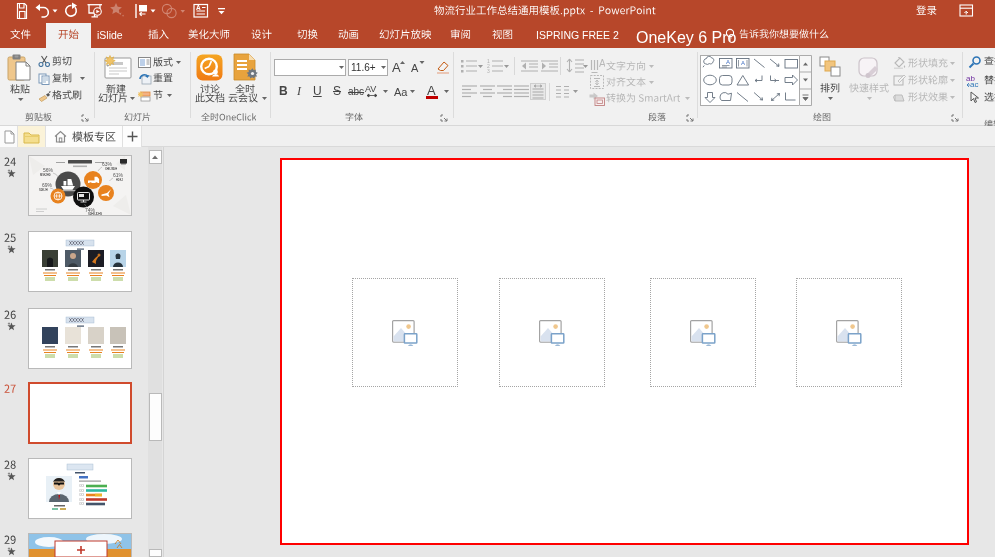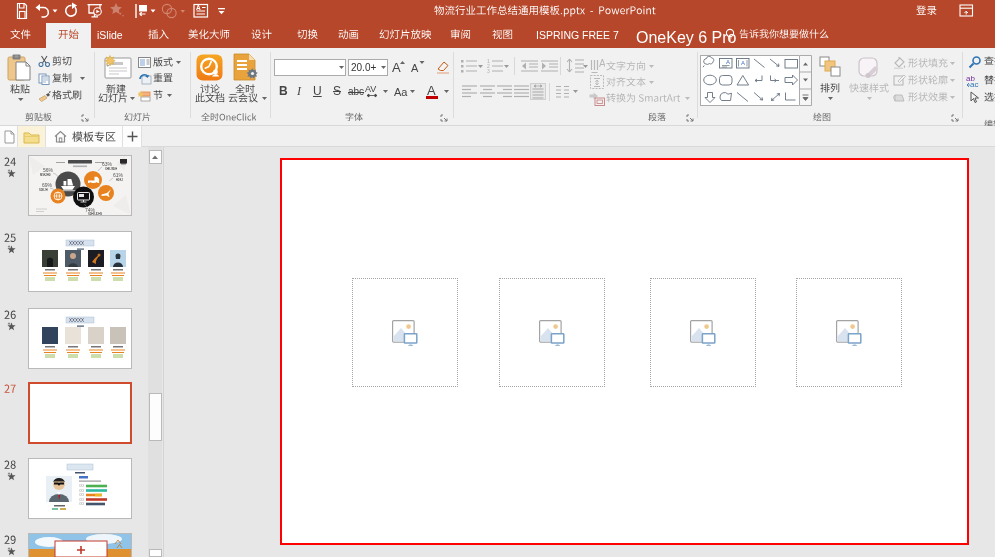--- a/index.html
+++ b/index.html
@@ -115,21 +115,21 @@
       <svg width="21" height="16" viewBox="0 0 21 16" style="display:block">
         <path transform="translate(0,12.2)" d="M4.50 -8.67C4.67 -8.38 4.85 -8.00 4.98 -7.70H0.87V-5.97H1.66V-6.94H8.81V-5.97H9.63V-7.70H5.71L5.88 -7.75C5.78 -8.05 5.52 -8.54 5.31 -8.89ZM2.28 -3.05H4.83V-1.86H2.28ZM2.28 -3.73V-4.88H4.83V-3.73ZM8.19 -3.05V-1.86H5.65V-3.05ZM8.19 -3.73H5.65V-4.88H8.19ZM4.83 -6.59V-5.58H1.52V-0.57H2.28V-1.16H4.83V0.82H5.65V-1.16H8.19V-0.62H8.98V-5.58H5.65V-6.59Z M14.13 -4.67H17.29V-3.42H14.13ZM11.46 -6.46V0.84H12.22V-6.46ZM11.61 -8.31C12.07 -7.86 12.59 -7.26 12.83 -6.85L13.47 -7.29C13.22 -7.69 12.67 -8.27 12.21 -8.69ZM13.82 -6.71C14.16 -6.29 14.51 -5.71 14.66 -5.31H13.42V-2.77H14.60C14.44 -1.68 14.05 -0.90 12.77 -0.45C12.93 -0.33 13.14 -0.04 13.21 0.14C14.66 -0.45 15.12 -1.41 15.30 -2.77H16.09V-1.03C16.09 -0.34 16.25 -0.15 16.97 -0.15C17.10 -0.15 17.79 -0.15 17.92 -0.15C18.48 -0.15 18.67 -0.40 18.73 -1.42C18.54 -1.47 18.26 -1.58 18.12 -1.69C18.09 -0.89 18.06 -0.78 17.84 -0.78C17.70 -0.78 17.17 -0.78 17.06 -0.78C16.82 -0.78 16.79 -0.82 16.79 -1.03V-2.77H18.03V-5.31H16.81C17.12 -5.75 17.44 -6.32 17.73 -6.84L16.97 -7.02C16.74 -6.52 16.34 -5.80 16.00 -5.31H14.73L15.31 -5.60C15.17 -6.01 14.79 -6.57 14.44 -7.00ZM14.20 -8.23V-7.53H19.29V-0.14C19.29 0.01 19.25 0.04 19.10 0.05C18.96 0.06 18.51 0.06 18.05 0.04C18.15 0.24 18.26 0.57 18.29 0.78C18.95 0.78 19.40 0.76 19.69 0.64C19.96 0.50 20.04 0.29 20.04 -0.14V-8.23Z" fill="#FFFFFF"></path>
       </svg>
     </div>
     <div style="position:absolute;left:491.5px;top:25.8px">
       <svg width="21" height="16" viewBox="0 0 21 16" style="display:block">
         <path transform="translate(0,12.2)" d="M4.73 -8.31V-2.72H5.49V-7.61H8.74V-2.72H9.52V-8.31ZM1.62 -8.44C2.00 -8.03 2.40 -7.46 2.59 -7.07L3.23 -7.49C3.05 -7.85 2.62 -8.40 2.22 -8.80ZM6.69 -6.81V-4.77C6.69 -3.12 6.37 -1.11 3.72 0.26C3.87 0.39 4.13 0.68 4.22 0.85C5.80 0.02 6.63 -1.10 7.05 -2.25V-0.21C7.05 0.49 7.33 0.68 8.04 0.68H9.00C9.91 0.68 10.03 0.25 10.13 -1.40C9.93 -1.45 9.67 -1.55 9.47 -1.71C9.43 -0.20 9.38 0.08 9.01 0.08H8.16C7.86 0.08 7.78 0.00 7.78 -0.29V-2.90H7.25C7.40 -3.54 7.44 -4.17 7.44 -4.75V-6.81ZM0.66 -7.01V-6.29H3.20C2.59 -4.96 1.49 -3.64 0.41 -2.91C0.53 -2.76 0.71 -2.36 0.78 -2.14C1.19 -2.45 1.60 -2.82 2.00 -3.26V0.83H2.74V-3.70C3.11 -3.22 3.56 -2.62 3.77 -2.30L4.27 -2.93C4.07 -3.16 3.34 -4.00 2.94 -4.43C3.44 -5.15 3.87 -5.94 4.17 -6.76L3.75 -7.05L3.60 -7.01Z M14.44 -2.93C15.28 -2.75 16.35 -2.38 16.94 -2.09L17.26 -2.62C16.67 -2.90 15.61 -3.24 14.77 -3.41ZM13.39 -1.60C14.84 -1.42 16.65 -1.00 17.66 -0.64L18.01 -1.23C16.99 -1.56 15.17 -1.97 13.76 -2.13ZM11.38 -8.36V0.84H12.14V0.40H19.34V0.84H20.13V-8.36ZM12.14 -0.30V-7.64H19.34V-0.30ZM14.85 -7.43C14.32 -6.57 13.42 -5.75 12.52 -5.22C12.68 -5.11 12.96 -4.87 13.07 -4.75C13.39 -4.96 13.71 -5.21 14.04 -5.49C14.35 -5.16 14.74 -4.84 15.16 -4.56C14.27 -4.14 13.26 -3.82 12.33 -3.63C12.46 -3.49 12.63 -3.18 12.71 -2.99C13.73 -3.23 14.84 -3.62 15.83 -4.16C16.71 -3.69 17.70 -3.33 18.70 -3.11C18.80 -3.30 18.99 -3.57 19.14 -3.71C18.22 -3.87 17.29 -4.16 16.47 -4.54C17.26 -5.05 17.92 -5.65 18.36 -6.36L17.91 -6.63L17.80 -6.59H15.08C15.24 -6.79 15.38 -6.99 15.51 -7.20ZM14.47 -5.91 14.54 -5.99H17.26C16.88 -5.58 16.38 -5.21 15.81 -4.88C15.28 -5.19 14.82 -5.53 14.47 -5.91Z" fill="#FFFFFF"></path>
       </svg>
     </div>
     <div class="abs" style="top:29px;left:97px;color:#FFFFFF;font-size:10.5px">iSlide</div>
-    <div class="abs" style="top:29px;left:536px;color:#FFFFFF;font-size:10.5px">ISPRING FREE 7</div>
+    <div class="abs" style="top:29px;left:536px;color:#FFFFFF;font-size:10.5px">ISPRING FREE 2</div>
     <div class="abs" style="top:29px;left:636px;color:#FFFFFF;font-size:16px">OneKey 6 Pro</div>
     <svg class="abs" style="left:723px;top:27px" width="14" height="14" viewBox="0 0 14 14">
 <g stroke="#fff" fill="none" stroke-width="1.1">
 <circle cx="7" cy="6" r="3.6"></circle>
         <path d="M5.5 11 h3 M6 13 h2"></path>
 </g>
     </svg>
     <div style="position:absolute;left:739.0px;top:26.2px">
       <svg width="90" height="15" viewBox="0 0 90 15" style="display:block">
         <path transform="translate(0,11.6)" d="M2.48 -8.32C2.10 -7.18 1.46 -6.04 0.73 -5.32C0.91 -5.23 1.26 -5.03 1.41 -4.91C1.74 -5.28 2.06 -5.75 2.36 -6.27H4.83V-4.69H0.61V-3.99H9.42V-4.69H5.61V-6.27H8.68V-6.96H5.61V-8.40H4.83V-6.96H2.73C2.92 -7.34 3.09 -7.73 3.23 -8.13ZM1.85 -2.99V0.89H2.60V0.32H7.48V0.87H8.26V-2.99ZM2.60 -0.38V-2.30H7.48V-0.38Z M11.07 -7.68C11.68 -7.18 12.45 -6.47 12.81 -6.01L13.32 -6.58C12.94 -7.02 12.15 -7.71 11.54 -8.18ZM11.90 0.60V0.59C12.04 0.38 12.31 0.14 13.96 -1.24C13.87 -1.38 13.74 -1.67 13.67 -1.87L12.69 -1.07V-5.26H10.40V-4.53H11.97V-0.91C11.97 -0.42 11.66 -0.09 11.49 0.06C11.61 0.17 11.82 0.44 11.90 0.60ZM14.41 -7.45V-4.62C14.41 -3.14 14.31 -1.10 13.28 0.33C13.45 0.41 13.77 0.63 13.89 0.77C14.96 -0.73 15.14 -2.98 15.15 -4.55H16.95V-2.94C16.51 -3.15 16.08 -3.34 15.68 -3.50L15.32 -2.95C15.83 -2.73 16.40 -2.46 16.95 -2.18V0.77H17.67V-1.79C18.21 -1.49 18.69 -1.20 19.03 -0.95L19.41 -1.59C18.99 -1.89 18.36 -2.24 17.67 -2.59V-4.55H19.51V-5.27H15.15V-6.90C16.48 -7.11 17.94 -7.42 18.97 -7.80L18.31 -8.38C17.42 -8.02 15.81 -7.67 14.41 -7.45Z M27.04 -7.74C27.62 -7.23 28.30 -6.50 28.61 -6.02L29.22 -6.46C28.89 -6.93 28.19 -7.64 27.61 -8.14ZM28.32 -4.27C27.98 -3.63 27.53 -3.00 27.00 -2.43C26.83 -3.10 26.69 -3.88 26.59 -4.73H29.46V-5.44H26.51C26.43 -6.34 26.39 -7.31 26.39 -8.32H25.60C25.61 -7.33 25.66 -6.36 25.74 -5.44H23.45V-7.20C24.06 -7.33 24.64 -7.48 25.13 -7.65L24.60 -8.28C23.64 -7.92 22.02 -7.58 20.62 -7.37C20.71 -7.19 20.81 -6.92 20.85 -6.74C21.44 -6.82 22.08 -6.92 22.70 -7.04V-5.44H20.56V-4.73H22.70V-2.96L20.41 -2.51L20.63 -1.75L22.70 -2.22V-0.17C22.70 0.00 22.64 0.05 22.47 0.06C22.29 0.07 21.70 0.07 21.06 0.05C21.17 0.26 21.30 0.60 21.33 0.81C22.16 0.81 22.70 0.79 23.01 0.67C23.34 0.55 23.45 0.32 23.45 -0.17V-2.40L25.30 -2.83L25.24 -3.50L23.45 -3.12V-4.73H25.81C25.94 -3.64 26.13 -2.64 26.37 -1.80C25.65 -1.14 24.84 -0.58 23.99 -0.17C24.18 -0.01 24.40 0.24 24.51 0.42C25.26 0.03 25.98 -0.47 26.63 -1.05C27.08 0.12 27.70 0.83 28.49 0.83C29.24 0.83 29.52 0.34 29.65 -1.32C29.45 -1.39 29.18 -1.56 29.02 -1.73C28.96 -0.44 28.84 0.07 28.56 0.07C28.06 0.07 27.60 -0.57 27.24 -1.63C27.93 -2.34 28.53 -3.14 28.98 -3.99Z M34.49 -4.12C34.21 -2.92 33.73 -1.73 33.11 -0.96C33.29 -0.86 33.61 -0.66 33.75 -0.55C34.36 -1.38 34.90 -2.65 35.22 -3.97ZM37.58 -3.97C38.13 -2.91 38.63 -1.50 38.79 -0.58L39.51 -0.83C39.34 -1.75 38.83 -3.13 38.26 -4.19ZM34.66 -8.36C34.32 -6.89 33.75 -5.45 33.00 -4.52C33.18 -4.41 33.48 -4.16 33.61 -4.04C33.97 -4.51 34.30 -5.11 34.59 -5.77H36.12V-0.11C36.12 0.02 36.07 0.05 35.95 0.05C35.81 0.06 35.38 0.07 34.90 0.05C35.01 0.26 35.13 0.59 35.17 0.81C35.79 0.81 36.23 0.78 36.50 0.66C36.77 0.53 36.86 0.31 36.86 -0.11V-5.77H38.75C38.67 -5.26 38.58 -4.73 38.51 -4.36L39.15 -4.24C39.28 -4.78 39.46 -5.65 39.59 -6.38L39.08 -6.50L38.95 -6.47H34.87C35.08 -7.02 35.26 -7.60 35.40 -8.19ZM32.64 -8.36C32.08 -6.84 31.15 -5.34 30.16 -4.37C30.30 -4.20 30.51 -3.81 30.58 -3.63C30.93 -3.99 31.27 -4.41 31.60 -4.87V0.78H32.32V-6.00C32.71 -6.69 33.07 -7.42 33.35 -8.15Z M42.83 -2.00V-0.40C42.83 0.38 43.11 0.59 44.21 0.59C44.43 0.59 46.05 0.59 46.29 0.59C47.21 0.59 47.43 0.28 47.53 -0.98C47.32 -1.02 47.02 -1.13 46.85 -1.26C46.80 -0.23 46.73 -0.10 46.24 -0.10C45.87 -0.10 44.52 -0.10 44.25 -0.10C43.67 -0.10 43.56 -0.14 43.56 -0.41V-2.00ZM44.14 -2.34C44.61 -1.88 45.21 -1.24 45.51 -0.86L46.06 -1.31C45.75 -1.68 45.13 -2.30 44.66 -2.73ZM47.67 -2.01C48.07 -1.35 48.59 -0.47 48.83 0.05L49.53 -0.29C49.28 -0.80 48.74 -1.67 48.33 -2.30ZM41.41 -2.12C41.22 -1.45 40.87 -0.59 40.46 -0.06L41.12 0.28C41.53 -0.28 41.86 -1.18 42.06 -1.86ZM45.81 -5.74H48.31V-4.80H45.81ZM45.81 -4.21H48.31V-3.26H45.81ZM45.81 -7.25H48.31V-6.33H45.81ZM45.12 -7.87V-2.65H49.03V-7.87ZM42.38 -8.38V-6.90H40.55V-6.25H42.25C41.81 -5.23 41.06 -4.19 40.32 -3.67C40.48 -3.54 40.70 -3.30 40.82 -3.13C41.37 -3.60 41.94 -4.36 42.38 -5.19V-2.55H43.10V-4.98C43.54 -4.62 44.10 -4.13 44.36 -3.87L44.77 -4.48C44.51 -4.69 43.50 -5.43 43.10 -5.69V-6.25H44.69V-6.90H43.10V-8.38Z M56.72 -2.32C56.39 -1.74 55.93 -1.29 55.32 -0.93C54.59 -1.11 53.84 -1.27 53.10 -1.41C53.31 -1.68 53.55 -1.99 53.78 -2.32ZM51.19 -6.45V-3.86H53.86C53.72 -3.58 53.55 -3.28 53.36 -2.98H50.54V-2.32H52.91C52.56 -1.83 52.19 -1.37 51.86 -1.01C52.71 -0.85 53.54 -0.68 54.33 -0.49C53.35 -0.15 52.11 0.04 50.59 0.13C50.72 0.30 50.84 0.57 50.90 0.78C52.79 0.62 54.28 0.33 55.41 -0.22C56.68 0.12 57.78 0.47 58.60 0.80L59.24 0.22C58.44 -0.08 57.39 -0.40 56.23 -0.71C56.80 -1.13 57.24 -1.66 57.55 -2.32H59.47V-2.98H54.22C54.38 -3.24 54.53 -3.50 54.66 -3.75L54.20 -3.86H58.88V-6.45H56.47V-7.30H59.30V-7.97H50.69V-7.30H53.42V-6.45ZM54.13 -7.30H55.76V-6.45H54.13ZM51.90 -5.83H53.42V-4.47H51.90ZM54.13 -5.83H55.76V-4.47H54.13ZM56.47 -5.83H58.14V-4.47H56.47Z M66.96 -8.40C66.73 -6.79 66.32 -5.20 65.65 -4.17C65.72 -4.10 65.83 -3.98 65.92 -3.86H64.83V-5.77H66.14V-6.45H64.83V-8.29H64.11V-6.45H62.73V-5.77H64.11V-3.86H62.99V0.35H63.66V-0.31H65.94V-3.84L66.12 -3.59C66.30 -3.86 66.46 -4.16 66.60 -4.49C66.75 -3.55 66.98 -2.57 67.36 -1.68C66.89 -0.86 66.26 -0.21 65.39 0.29C65.54 0.41 65.78 0.68 65.87 0.81C66.64 0.32 67.23 -0.27 67.70 -0.98C68.08 -0.28 68.59 0.33 69.25 0.80C69.35 0.61 69.57 0.34 69.71 0.21C68.99 -0.25 68.47 -0.90 68.08 -1.65C68.63 -2.76 68.95 -4.13 69.14 -5.81H69.60V-6.46H67.27C67.42 -7.05 67.54 -7.66 67.64 -8.28ZM63.66 -3.20H65.27V-0.97H63.66ZM67.09 -5.81H68.47C68.33 -4.50 68.11 -3.38 67.72 -2.44C67.34 -3.46 67.14 -4.58 67.03 -5.61ZM62.33 -8.35C61.85 -6.81 61.05 -5.28 60.18 -4.29C60.31 -4.10 60.50 -3.69 60.58 -3.52C60.91 -3.91 61.22 -4.36 61.52 -4.85V0.80H62.22V-6.15C62.53 -6.80 62.80 -7.48 63.02 -8.16Z M72.91 -8.36C72.33 -6.82 71.37 -5.29 70.36 -4.31C70.50 -4.13 70.72 -3.74 70.79 -3.57C71.17 -3.96 71.54 -4.41 71.89 -4.91V0.78H72.62V-6.07C73.00 -6.73 73.34 -7.44 73.61 -8.15ZM76.07 -8.30V-4.94H73.27V-4.20H76.07V0.80H76.85V-4.20H79.55V-4.94H76.85V-8.30Z M84.43 -8.29C83.62 -6.89 82.08 -5.19 80.61 -4.14C80.78 -4.00 81.04 -3.75 81.18 -3.60C82.68 -4.73 84.21 -6.45 85.20 -8.00ZM86.35 -2.96C86.81 -2.40 87.30 -1.73 87.73 -1.08L82.58 -0.67C84.18 -2.04 85.86 -3.85 87.39 -5.93L86.62 -6.31C85.10 -4.13 83.04 -2.03 82.37 -1.47C81.76 -0.92 81.33 -0.57 81.02 -0.50C81.13 -0.28 81.29 0.10 81.34 0.27C81.72 0.13 82.31 0.12 88.18 -0.38C88.41 0.01 88.62 0.37 88.76 0.68L89.47 0.28C88.99 -0.69 87.96 -2.18 87.02 -3.30Z" fill="#FFFFFF"></path>
@@ -315,21 +315,21 @@
     <div style="position:absolute;left:200.5px;top:110.0px">
       <svg width="55" height="14" viewBox="0 0 55 14" style="display:block">
         <path transform="translate(0,10.4)" d="M4.44 -7.66C3.53 -6.23 1.88 -4.90 0.23 -4.16C0.40 -4.01 0.60 -3.79 0.70 -3.61C1.06 -3.79 1.42 -4.00 1.77 -4.22V-3.64H4.15V-2.23H1.83V-1.63H4.15V-0.14H0.68V0.47H8.36V-0.14H4.85V-1.63H7.28V-2.23H4.85V-3.64H7.28V-4.23C7.62 -4.00 7.96 -3.78 8.32 -3.57C8.42 -3.77 8.62 -4.00 8.79 -4.14C7.33 -4.91 5.99 -5.85 4.88 -7.15L5.03 -7.38ZM1.80 -4.24C2.82 -4.90 3.76 -5.73 4.50 -6.65C5.35 -5.67 6.26 -4.91 7.26 -4.24Z M13.27 -4.07C13.74 -3.37 14.36 -2.42 14.64 -1.87L15.24 -2.21C14.93 -2.76 14.31 -3.68 13.82 -4.36ZM11.92 -3.62V-1.57H10.38V-3.62ZM11.92 -4.22H10.38V-6.19H11.92ZM9.73 -6.80V-0.22H10.38V-0.95H12.55V-6.80ZM15.88 -7.51V-5.76H12.96V-5.09H15.88V-0.30C15.88 -0.12 15.80 -0.05 15.62 -0.05C15.43 -0.04 14.76 -0.04 14.06 -0.06C14.16 0.13 14.27 0.44 14.31 0.63C15.21 0.63 15.79 0.62 16.11 0.50C16.43 0.40 16.56 0.20 16.56 -0.30V-5.09H17.66V-5.76H16.56V-7.51Z M21.34 0.12C22.99 0.12 24.16 -1.21 24.16 -3.32C24.16 -5.44 22.99 -6.71 21.34 -6.71C19.68 -6.71 18.52 -5.44 18.52 -3.32C18.52 -1.21 19.68 0.12 21.34 0.12ZM21.34 -0.61C20.15 -0.61 19.38 -1.67 19.38 -3.32C19.38 -4.97 20.15 -5.98 21.34 -5.98C22.53 -5.98 23.30 -4.97 23.30 -3.32C23.30 -1.67 22.53 -0.61 21.34 -0.61Z M25.51 0.00H26.33V-3.55C26.82 -4.04 27.16 -4.29 27.67 -4.29C28.31 -4.29 28.59 -3.91 28.59 -2.99V0.00H29.41V-3.10C29.41 -4.34 28.94 -5.01 27.92 -5.01C27.25 -5.01 26.74 -4.64 26.28 -4.18H26.26L26.18 -4.89H25.51Z M32.98 0.12C33.63 0.12 34.16 -0.10 34.58 -0.38L34.29 -0.93C33.92 -0.68 33.54 -0.54 33.07 -0.54C32.14 -0.54 31.50 -1.21 31.45 -2.25H34.74C34.76 -2.38 34.78 -2.54 34.78 -2.72C34.78 -4.11 34.07 -5.01 32.82 -5.01C31.71 -5.01 30.64 -4.03 30.64 -2.44C30.64 -0.83 31.67 0.12 32.98 0.12ZM31.44 -2.83C31.54 -3.81 32.15 -4.36 32.84 -4.36C33.61 -4.36 34.06 -3.82 34.06 -2.83Z M38.55 0.12C39.40 0.12 40.05 -0.22 40.57 -0.83L40.11 -1.36C39.69 -0.89 39.21 -0.61 38.58 -0.61C37.32 -0.61 36.53 -1.66 36.53 -3.32C36.53 -4.97 37.37 -5.98 38.61 -5.98C39.18 -5.98 39.61 -5.73 39.96 -5.36L40.41 -5.90C40.03 -6.33 39.40 -6.71 38.60 -6.71C36.93 -6.71 35.68 -5.43 35.68 -3.29C35.68 -1.15 36.90 0.12 38.55 0.12Z M42.59 0.12C42.81 0.12 42.95 0.08 43.06 0.04L42.95 -0.58C42.86 -0.57 42.82 -0.57 42.78 -0.57C42.65 -0.57 42.55 -0.67 42.55 -0.92V-7.16H41.72V-0.97C41.72 -0.28 41.98 0.12 42.59 0.12Z M44.28 0.00H45.11V-4.89H44.28ZM44.69 -5.89C45.02 -5.89 45.24 -6.11 45.24 -6.44C45.24 -6.76 45.02 -6.97 44.69 -6.97C44.37 -6.97 44.15 -6.76 44.15 -6.44C44.15 -6.11 44.37 -5.89 44.69 -5.89Z M48.68 0.12C49.27 0.12 49.82 -0.12 50.26 -0.49L49.90 -1.05C49.60 -0.78 49.20 -0.57 48.75 -0.57C47.85 -0.57 47.24 -1.31 47.24 -2.44C47.24 -3.56 47.89 -4.32 48.78 -4.32C49.16 -4.32 49.47 -4.15 49.75 -3.90L50.17 -4.44C49.82 -4.74 49.38 -5.01 48.74 -5.01C47.48 -5.01 46.39 -4.07 46.39 -2.44C46.39 -0.82 47.38 0.12 48.68 0.12Z M51.34 0.00H52.15V-1.29L53.07 -2.36L54.50 0.00H55.39L53.55 -2.92L55.18 -4.89H54.26L52.19 -2.31H52.15V-7.16H51.34Z" fill="#666666"></path>
       </svg>
     </div>
     <div class="abs" style="left:274px;top:59px;width:72px;height:17px;background:#fff;border:1px solid #ABABAB"></div>
     <svg class="abs" style="left:338px;top:65px" width="7" height="5" viewBox="0 0 7 5">
       <path d="M1 1 h5 l-2.5 3 z" fill="#666"></path>
     </svg>
     <div class="abs" style="left:348px;top:59px;width:40px;height:17px;background:#fff;border:1px solid #ABABAB"></div>
-    <div class="abs" style="left:351px;top:62px;font-size:10px;color:#333">20.0+</div>
+    <div class="abs" style="left:351px;top:62px;font-size:10px;color:#333">11.6+</div>
     <svg class="abs" style="left:380px;top:65px" width="7" height="5" viewBox="0 0 7 5">
       <path d="M1 1 h5 l-2.5 3 z" fill="#666"></path>
     </svg>
     <svg class="abs" style="left:392px;top:59px" width="34" height="16" viewBox="0 0 34 16">
 <g fill="#444" font-family="Liberation Sans" font-size="13">
 <text x="0" y="13">A</text>
         <text x="19" y="13" font-size="11">A</text>
       </g>
 <path d="M10.5 2 l2.5 3 h-5 z" fill="#666"></path>
 <path d="M28.5 5 l2.5 -3 2.5 3 z" fill="#666" transform="rotate(180 30.5 3.5)"></path>

